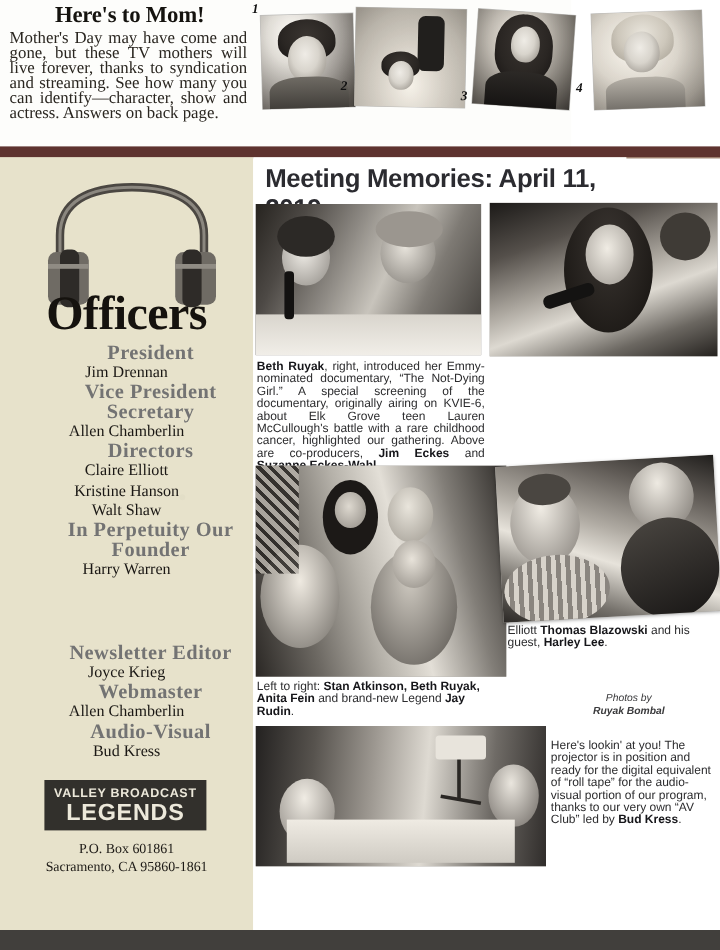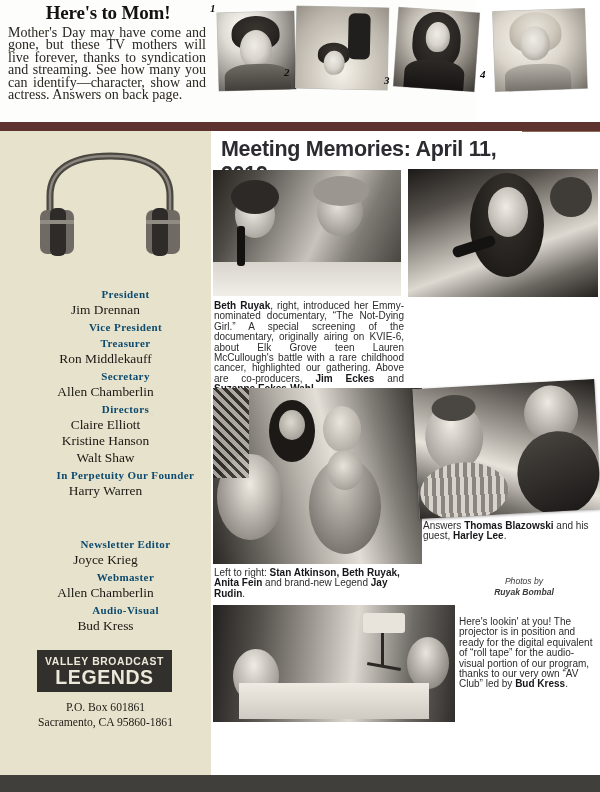--- a/index.html
+++ b/index.html
@@ -97,21 +97,21 @@
     position:absolute;left:0;top:237px;width:211px;text-align:center;
     font-family:"Liberation Serif",serif;
     font-weight:bold;font-size:40px;color:#15120e;
     letter-spacing:-0.5px;
   }
   .roster{
     position:absolute;left:0;top:286px;width:211px;text-align:center;
   }
   .role{
     font-family:"Liberation Serif",serif;font-weight:bold;
-    font-size:11px;color:#0c4a6e;line-height:16.2px;letter-spacing:.4px;padding-left:40px;
+    font-size:17px;color:#737373;line-height:16.2px;letter-spacing:.4px;padding-left:40px;
   }
   .person{
     font-family:"Liberation Serif",serif;
     font-size:13.4px;color:#1a1714;line-height:16.6px;
   }
   .roster2{
     position:absolute;left:0;top:536px;width:211px;text-align:center;
   }
   .logo{
     position:absolute;left:37px;top:650px;width:135px;height:42px;
@@ -233,32 +233,29 @@
       <rect x="16" y="56" width="16" height="48" rx="6" fill="#2e2b28"></rect>
       <rect x="6" y="68" width="34" height="4" fill="#908c84"></rect>
     </g>
     <g>
       <rect x="112" y="58" width="34" height="44" rx="7" fill="#6f6b64"></rect>
       <rect x="118" y="56" width="16" height="48" rx="6" fill="#2e2b28"></rect>
       <rect x="112" y="68" width="34" height="4" fill="#908c84"></rect>
     </g>
   </svg>
 
+  <div class="officers-title">Officers</div>
 
   <div class="roster">
     <div>
       <div class="role">President</div>
       <div class="person">Jim Drennan</div>
     </div>
     <div>
       <div class="role">Vice President</div>
-    </div>
-    <div>
-      <div class="role">Treasurer</div>
-      <div class="person">Ron Middlekauff</div>
     </div>
     <div>
       <div class="role">Secretary</div>
       <div class="person">Allen Chamberlin</div>
     </div>
     <div>
       <div class="role">Directors</div>
       <div class="person">Claire Elliott</div>
     </div>
     <div class="person">Kristine Hanson</div>
@@ -331,21 +328,21 @@
 
     <div class="mphoto" style="left:205px;top:253px;width:182px;height:130px;transform:rotate(-3.2deg);box-shadow:0 1px 3px rgba(0,0,0,.35);">
       <div class="scene sc4"></div>
       <div class="blob" style="left:10px;top:16px;width:58px;height:68px;background:radial-gradient(ellipse at 45% 30%,#f0ece4,#837e78);"></div>
       <div class="blob" style="left:18px;top:8px;width:44px;height:26px;background:#4a4641;"></div>
       <div class="blob" style="left:2px;top:76px;width:88px;height:58px;background:repeating-linear-gradient(90deg,#d8d3cb 0 4px,#8a857f 4px 8px);"></div>
       <div class="blob" style="left:110px;top:4px;width:54px;height:56px;background:radial-gradient(ellipse at 45% 30%,#eeeae2,#7a756f);"></div>
       <div class="blob" style="left:100px;top:50px;width:82px;height:84px;background:linear-gradient(160deg,#4b4742,#171514);"></div>
     </div>
 
-    <div class="cap" style="left:212px;top:390px;width:175px;"><span><span>Answers </span><b>Thomas Blazowski</b><span> and his guest, </span><b>Harley Lee</b><span>.</span></span></div>
+    <div class="cap" style="left:212px;top:390px;width:175px;"><span><span>Elliott </span><b>Thomas Blazowski</b><span> and his guest, </span><b>Harley Lee</b><span>.</span></span></div>
 
     <div class="cap" style="left:3px;top:437px;width:200px;"><span><span>Left to right: </span><b>Stan Atkinson, Beth Ruyak, Anita Fein</b><span> and brand-new Legend </span><b>Jay Rudin</b><span>.</span></span></div>
 
     <div class="credit" style="left:248px;top:445px;width:130px;">
       <div>Photos by</div>
       <div class="nm">Ruyak Bombal</div>
     </div>
 
     <div class="mphoto" style="left:2px;top:474px;width:242px;height:117px;">
       <div class="scene sc5"></div>

